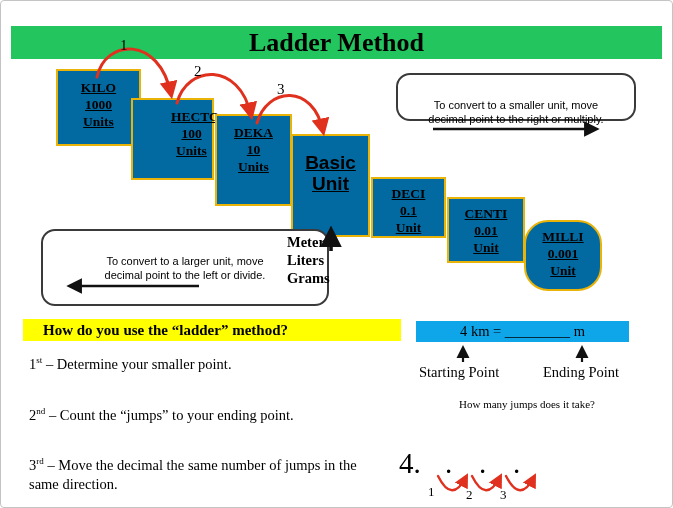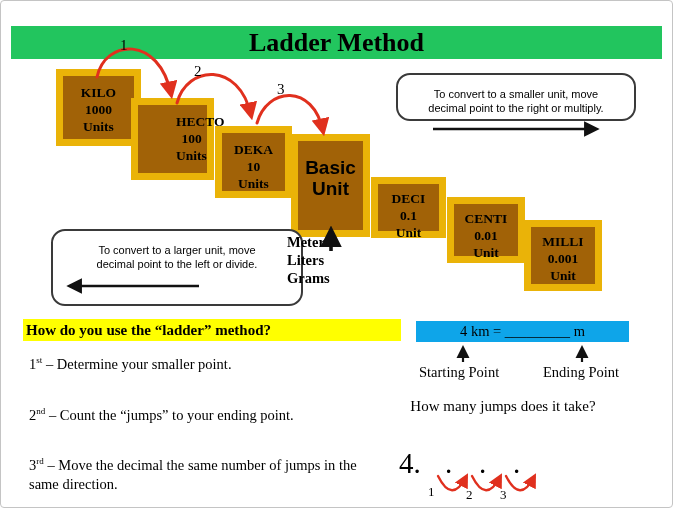--- a/index.html
+++ b/index.html
@@ -4,47 +4,47 @@
 <style>
   * { margin:0; padding:0; box-sizing:border-box; }
   body { background:#ffffff; font-family:"Liberation Serif", serif; }
   .page { position:relative; width:673px; height:508px; background:#fff;
           border:1px solid #c4c4c4; border-radius:4px; overflow:hidden; }
 
   .banner { position:absolute; left:10px; top:25px; width:651px; height:33px;
             background:#22c55e; text-align:center; font-size:26px; font-weight:bold;
             line-height:33px; z-index:1; }
 
-  .box { position:absolute; background:#a16207; border:7px solid #eab308; text-align:center;
-         font-weight:bold; font-size:13.5px; line-height:17px; padding-top:8px; z-index:2; }
+  .box { position:absolute; background:#0369a1; border:2px solid #eab308; text-align:center;
+         font-weight:bold; font-size:13.5px; line-height:17px; padding-top:8px; z-index:2;text-decoration:underline; }
   .box.small { padding-top:6px; }
   .box.basic { font-family:"Liberation Sans", sans-serif; font-size:19px;
                line-height:21px; padding-top:16px; }
 
   .callout { position:absolute; background:#fff; border:2px solid #3a3a3a; border-radius:14px;
              font-family:"Liberation Sans", sans-serif; font-size:11px; line-height:14px;
-             text-align:center; padding-top:12px; z-index:2; }
+             text-align:center; padding-top:23px; z-index:2; }
 
   .base-units { position:absolute; left:286px; top:232px; width:88px; 
                 font-weight:bold; font-size:14.5px; line-height:18px; z-index:2; }
 
   .jump-num { position:absolute; font-size:15px; z-index:6; }
   .jn-bottom { position:absolute; font-size:13px; z-index:6; }
 
   .heading { position:absolute; left:22px; top:318px; width:378px; height:22px;
              background:#FFFF00; font-weight:bold; font-size:15px; line-height:19px;
-             padding:2px 3px; }
+             padding:2px 20px; }
   .step { position:absolute; font-size:14.5px; line-height:19px; }
   .step sup { font-size:9px; }
 
   .problem-bar { position:absolute; left:415px; top:320px; width:213px; height:21px;
                  background:#0ea5e9; font-size:14.5px; line-height:20px; text-align:center; }
   .pt-label { position:absolute; top:363px; font-size:14.5px; }
-  .question { position:absolute; left:388px; top:397px; width:228px; text-align:center;
-              font-size:15px; }
+  .question { position:absolute; left:412px; top:397px; width:228px; text-align:center;
+              font-size:11px; }
 
   .eq { position:absolute; top:446px; font-size:29px; line-height:32px; }
 
   svg.overlay { position:absolute; left:0; top:0; z-index:5; pointer-events:none; }
   .arc  { stroke:#E0301E; stroke-width:3; fill:none; stroke-linecap:round; }
   .scallop { stroke:#E0301E; stroke-width:2.4; fill:none; stroke-linecap:round; }
   .barrow { stroke:#111; stroke-width:2.6; stroke-linecap:butt; }
   .barrow.thick { stroke-width:3.6; }
   .barrow.thin  { stroke-width:2.2; }
 </style>
@@ -60,21 +60,21 @@
     <div>1000</div>
     <div>Units</div>
   </div>
 
   <div class="box" style="left:130px;top:97px;width:83px;height:82px;padding-left:38px;">
     <div>HECTO</div>
     <div>100</div>
     <div>Units</div>
   </div>
 
-  <div class="box" style="left:214px;top:125px;width:77px;height:72px;">
+  <div class="box" style="left:214px;top:113px;width:77px;height:92px;">
     <div>DEKA</div>
     <div>10</div>
     <div>Units</div>
   </div>
 
   <div class="box basic" style="left:290px;top:133px;width:79px;height:103px;">
     <div>Basic Unit</div>
   </div>
 
   <div class="box small" style="left:370px;top:176px;width:75px;height:61px;">
@@ -82,36 +82,36 @@
     <div>0.1</div>
     <div>Unit</div>
   </div>
 
   <div class="box small" style="left:446px;top:196px;width:78px;height:66px;">
     <div>CENTI</div>
     <div>0.01</div>
     <div>Unit</div>
   </div>
 
-  <div class="box small" style="left:523px;top:219px;width:78px;height:71px;">
+  <div class="box small" style="left:523px;top:219px;width:78px;height:71px;border-radius:24px;">
     <div>MILLI</div>
     <div>0.001</div>
     <div>Unit</div>
   </div>
 
   <div class="jump-num" style="left:119px;top:36px;">1</div>
   <div class="jump-num" style="left:193px;top:62px;">2</div>
   <div class="jump-num" style="left:276px;top:80px;">3</div>
 
   <div class="callout" style="left:395px;top:72px;width:240px;height:48px;">
     <div>To convert to a smaller unit, move</div>
     <div>decimal point to the right or multiply.</div>
   </div>
 
-  <div class="callout" style="left:50px;top:228px;width:252px;height:77px;">
+  <div class="callout" style="left:40px;top:228px;width:288px;height:77px;">
     <div>To convert to a larger unit, move</div>
     <div>decimal point to the left or divide.</div>
   </div>
 
   <div class="base-units">
     <div>Meters</div>
     <div>Liters</div>
     <div>Grams</div>
   </div>
 

